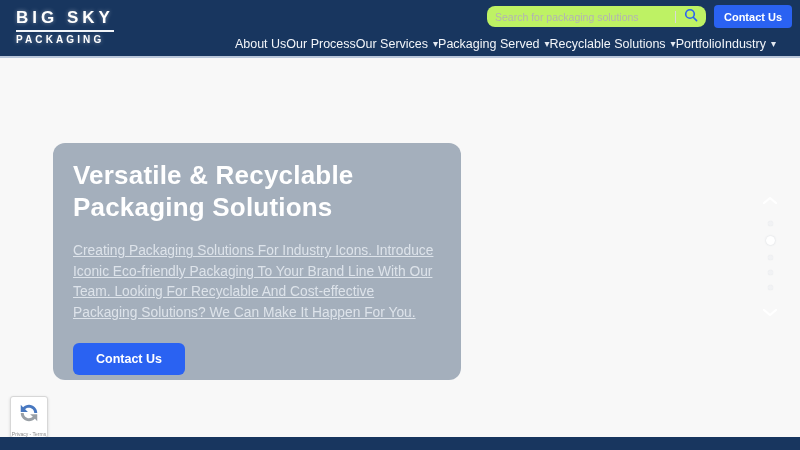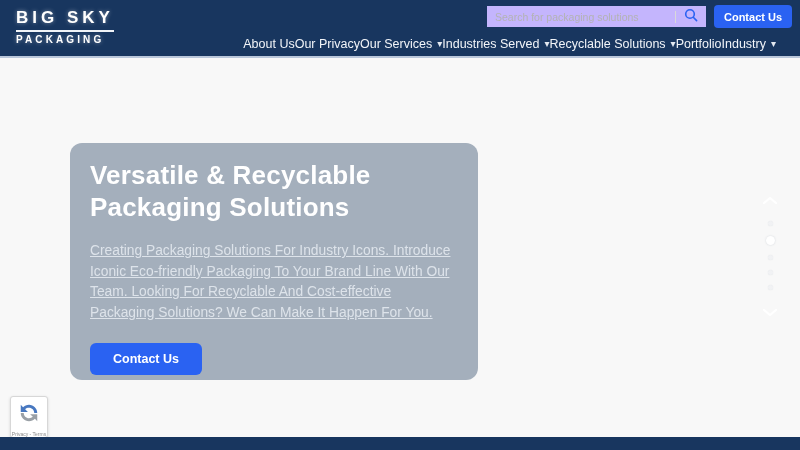--- a/index.html
+++ b/index.html
@@ -34,21 +34,21 @@
     display: inline-block;
   }
   .logo-line2 {
     font-size: 10px; font-weight: bold; letter-spacing: 3.1px;
     margin-top: 2px;
   }
 
   .search-wrap {
     position: absolute; left: 487px; top: 6px;
     width: 219px; height: 21px;
-    background: #c4b5fd; border-radius: 0;
+    background: #bef264; border-radius: 8px;
     display: flex; align-items: center;
   }
   .search-input {
     flex: 1; border: none; outline: none;
     font-size: 10.5px; color: #444;
     padding: 0 8px; background: transparent;
     font-family: "Liberation Sans", sans-serif;
   }
   .search-input::placeholder { color: #b3b3b3; }
   .search-divider {
@@ -81,21 +81,21 @@
   }
   .caret { font-size: 10px; color: #e3e9f1; line-height: 1; }
 
   
   .main {
     position: absolute; top: 60px; left: 0;
     width: 800px; height: 377px;
     background: #f8f8f8;
   }
   .hero-card {
-    position: absolute; left: 70px; top: 83px;
+    position: absolute; left: 53px; top: 83px;
     width: 408px; height: 237px;
     background: #a4afbc;
     border-radius: 12px;
     padding: 16px 20px 0 20px;
   }
   .hero-title {
     color: #ffffff;
     font-size: 26px; font-weight: 600;
     line-height: 1.24;
     width: 330px;
@@ -189,28 +189,28 @@
       </button>
     </div>
 
     <button class="contact-top-btn">Contact Us</button>
 
     <ul class="nav">
       <li class="nav-item">
         <span>About Us</span>
       </li>
       <li class="nav-item">
-        <span>Our Privacy</span>
+        <span>Our Process</span>
       </li>
       <li class="nav-item">
         <span>Our Services</span>
         <span class="caret">▾</span>
       </li>
       <li class="nav-item">
-        <span>Industries Served</span>
+        <span>Packaging Served</span>
         <span class="caret">▾</span>
       </li>
       <li class="nav-item">
         <span>Recyclable Solutions</span>
         <span class="caret">▾</span>
       </li>
       <li class="nav-item">
         <span>Portfolio</span>
       </li>
       <li class="nav-item">

